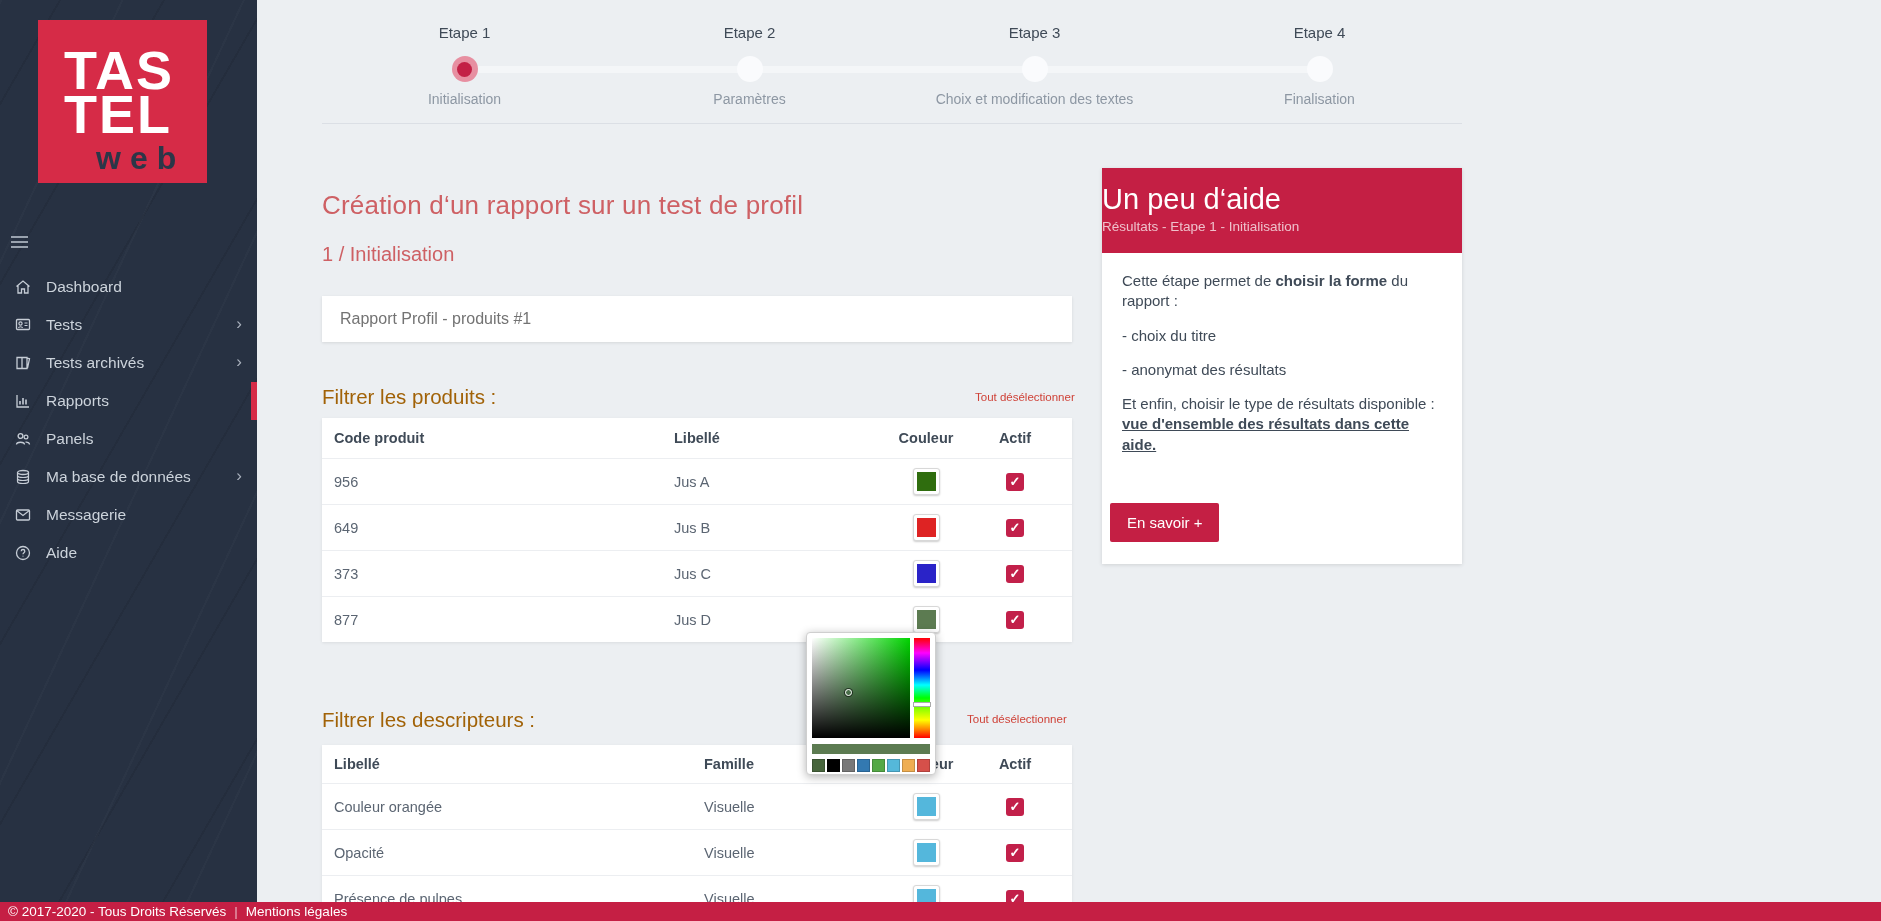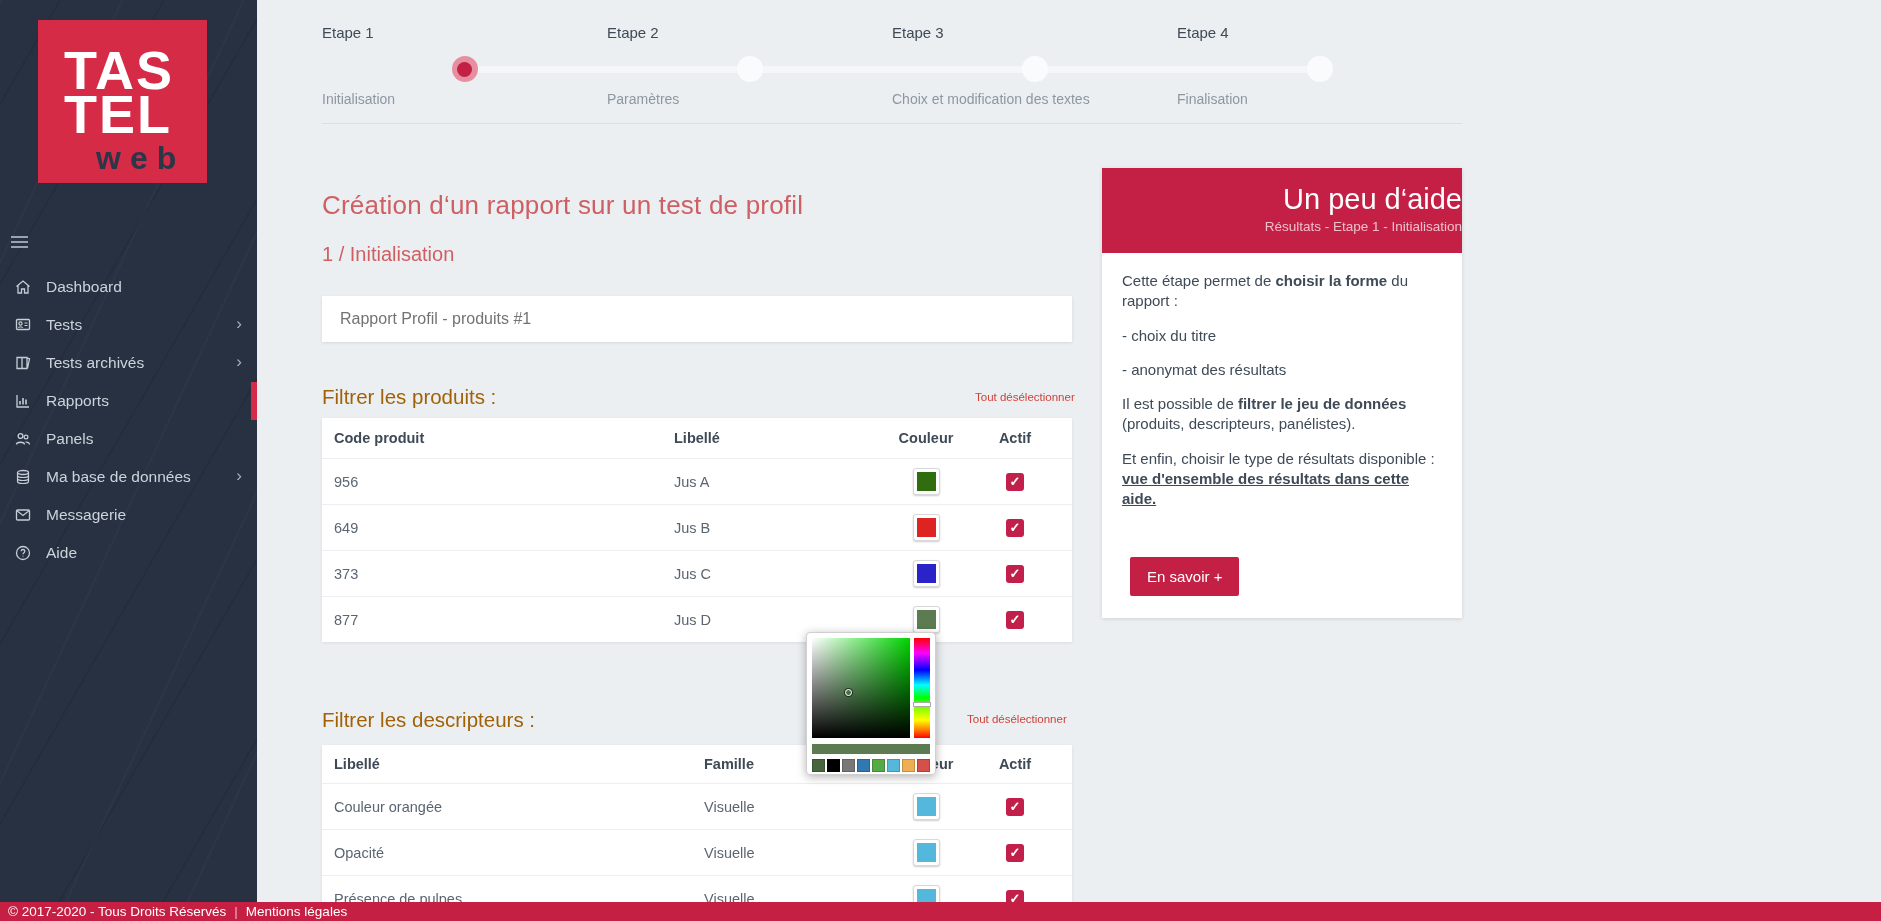--- a/index.html
+++ b/index.html
@@ -27,21 +27,21 @@
   .menu-item .chev { position:absolute; right:15px; top:50%; transform:translateY(-54%);
                      color:#a7afbb; font-size:17px; }
   .menu-item.active::after { content:""; position:absolute; right:0; top:0; width:6px; height:100%;
                              background:#d62b47; }
 
   
   .stepper { position:absolute; left:322px; top:20px; width:1140px; height:95px; }
   .stepper-line { position:absolute; left:142px; right:142px; top:46px; height:7px;
                   background:#f4f6f8; border-radius:4px; }
   .steps { position:relative; display:flex; }
-  .step { width:285px; text-align:left; }
+  .step { width:285px; text-align:center; }
   .step-top { font-size:15px; color:#3f4a57; height:22px; margin-top:4px; }
   .dot { width:26px; height:26px; border-radius:50%; background:#fafbfd; margin:10px auto 0;
          position:relative; }
   .dot.active { background:#e78fa1; }
   .dot.active::after { content:""; position:absolute; left:50%; top:50%; width:15px; height:15px;
                        margin:-7.5px 0 0 -7.5px; border-radius:50%; background:#c32045; }
   .step-bottom { margin-top:9px; font-size:14px; color:#8d97a3; }
   .top-divider { position:absolute; left:322px; top:123px; width:1140px; height:1px; background:#dbdfe5; }
 
   
@@ -90,21 +90,21 @@
                                     #9f0 72%,#ff0 82%,#f80 91%,#f00 100%); }
   .hue-slider { position:absolute; left:-1px; right:-1px; top:64px; height:5px; background:#fff;
                 border:1px solid #aaa; }
   .current-bar { margin-top:6px; height:10px; }
   .palette { display:flex; gap:2px; margin-top:5px; }
   .pal { width:13px; height:13px; border:1px solid rgba(0,0,0,.18); cursor:pointer; }
 
   
   .help { position:absolute; left:1102px; top:168px; width:360px; background:#fff;
           box-shadow:0 1px 4px rgba(0,0,0,.12); }
-  .help-header { height:85px; background:#c41f44; color:#fff; text-align:right; }
+  .help-header { height:85px; background:#c41f44; color:#fff; text-align:left; }
   .help-title { font-size:29px; font-weight:300; padding-top:15px; }
   .help-sub { font-size:13.5px; color:rgba(255,255,255,.72); margin-top:3px; }
   .help-body { padding:4px 20px 22px; }
   .help-body p { font-size:15px; color:#3f4a57; line-height:1.35; margin-top:14px; }
   .help-body b { font-weight:700; }
   .seg-link { text-decoration:underline; font-weight:700; cursor:pointer; }
   .help-btn { display:inline-block; margin-top:26px; padding:11px 17px; background:#c41f44;
               color:#fff; font-size:15px; border:none; border-radius:2px; cursor:pointer;
               font-family:inherit; }
 
@@ -416,24 +416,23 @@
 
   <aside class="help">
     <div class="help-header">
       <div class="help-title">Un peu d‘aide</div>
       <div class="help-sub">Résultats - Etape 1 - Initialisation</div>
     </div>
     <div class="help-body">
     <p><span>Cette étape permet de </span><b>choisir la forme</b><span> du rapport :</span></p>
         <p><span>- choix du titre</span></p>
         <p><span>- anonymat des résultats</span></p>
-        <p><span>Il est possible de </span><b>filtrer le jeu de données</b><span> (produits, descripteurs, panélistes).</span></p>
         <p><span>Et enfin, choisir le type de résultats disponible : </span><b class="seg-link">vue d'ensemble des résultats dans cette aide.</b></p>
       </div>
-    <div style="padding:0 28px 22px;">
+    <div style="padding:0 8px 22px;">
       <button class="help-btn">En savoir +</button>
     </div>
   </aside>
 
   <footer class="footer">
     <span>© 2017-2020 - Tous Droits Réservés</span>
     <span class="sep">|</span>
     <span class="legal">Mentions légales</span>
   </footer>
 

